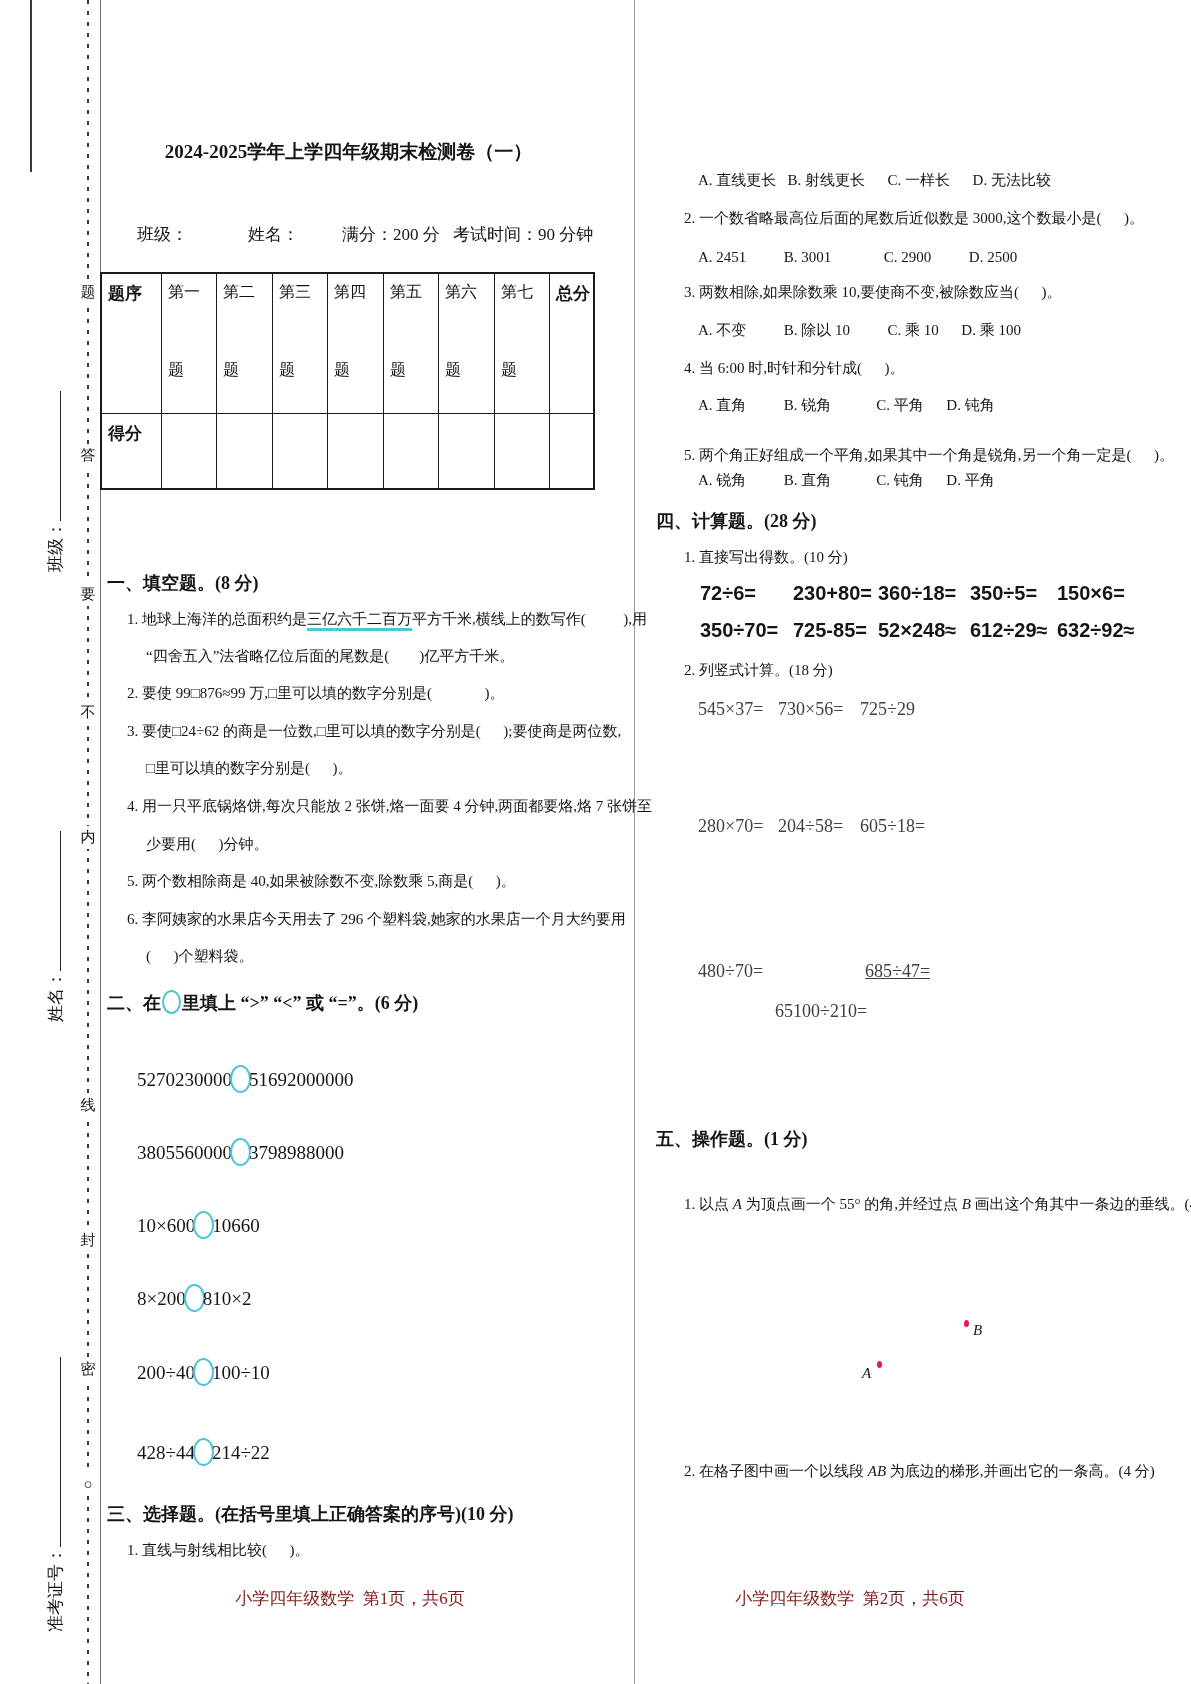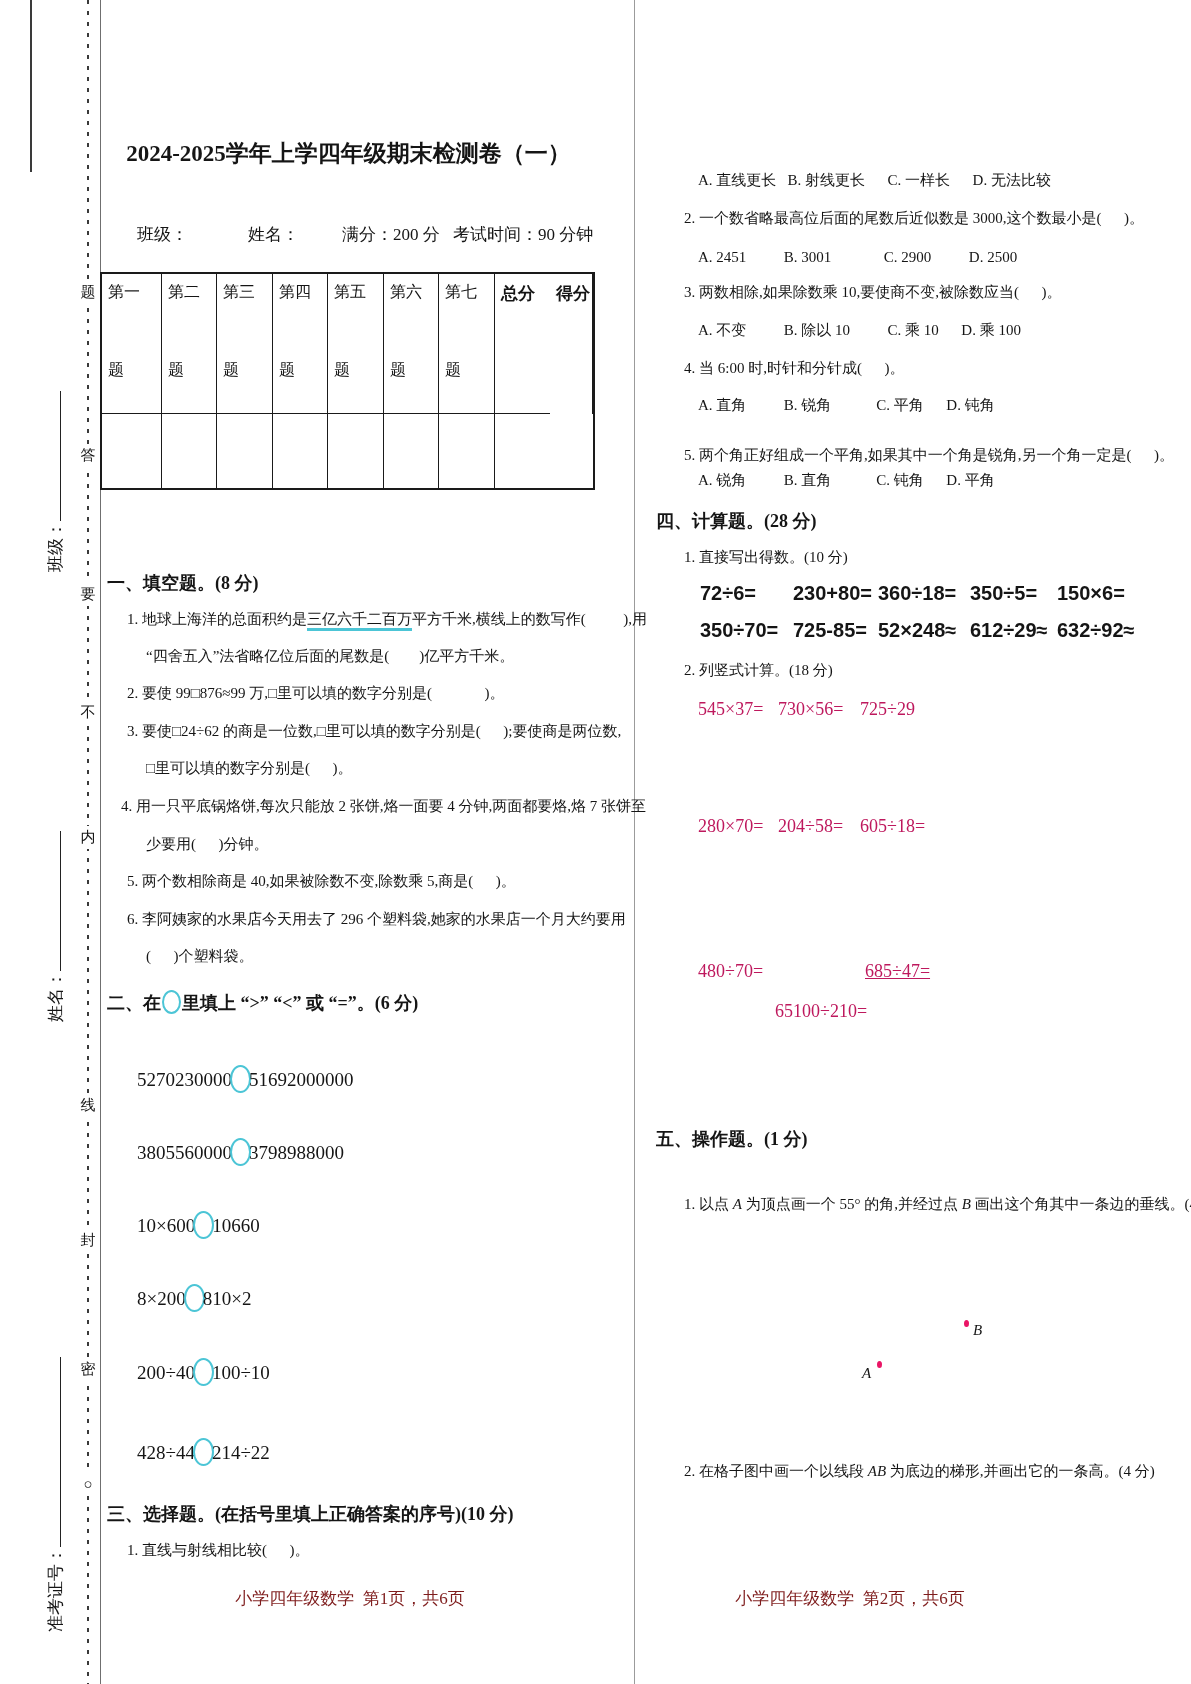--- a/index.html
+++ b/index.html
@@ -5,22 +5,22 @@
   html,body{margin:0;padding:0;background:#e8e8e8;}
   #page{position:relative;width:1191px;height:1684px;background:#ffffff;overflow:hidden;
         font-family:"Liberation Serif","DejaVu Serif",serif;color:#151515;}
   .abs{position:absolute;white-space:pre;line-height:1.25;}
   .sec-title{font-size:18px;font-weight:bold;}
   .body-l{font-size:15px;}
   .body-r{font-size:15px;}
   .opt-r{font-size:15px;}
   .num-item{font-size:19px;}
   .mental{font-size:20px;font-weight:bold;font-family:"Liberation Sans","DejaVu Sans",sans-serif;}
-  .vert{font-size:18px;color:#be185d;}
-  .title{font-size:23px;font-weight:bold;text-align:center;}
+  .vert{font-size:18px;color:#404040;}
+  .title{font-size:19px;font-weight:bold;text-align:center;}
   .info{font-size:17px;}
   .footer{font-size:17px;text-align:center;color:#7f1d1d;}
   .circle{display:inline-block;width:17px;height:24px;border:2px solid #4cc5d6;border-radius:50%;
           vertical-align:-7px;margin:0 -2px;background:#fff;}
   .circle-s{display:inline-block;width:15px;height:20px;border:2px solid #4cc5d6;border-radius:50%;
           vertical-align:-5px;margin:0 1px;background:#fff;}
   .u-cyan{border-bottom:3px solid #4cc5d6;padding-bottom:1px;}
   .dot{position:absolute;width:5px;height:7px;border-radius:50%;background:#ea1566;}
   .pt-label{position:absolute;font-style:italic;font-size:15px;white-space:pre;}
   .ital{font-style:italic;}
@@ -81,20 +81,21 @@
   <div>
 
     <div class="abs title" style="left:100px;top:140px;width:497px;">2024-2025学年上学四年级期末检测卷（一）</div>
 
     <span class="abs info" style="left:137px;top:224px;">班级：</span>
     <span class="abs info" style="left:248px;top:224px;">姓名：</span>
     <span class="abs info" style="left:342px;top:224px;">满分：200 分</span>
     <span class="abs info" style="left:453px;top:224px;">考试时间：90 分钟</span>
 
     <div class="score-table">
+      <div class="st-cell"><span class="st-head">题序</span></div>
       <div class="st-cell"><span>第一</span><span class="st-sub">题</span></div>
       <div class="st-cell"><span>第二</span><span class="st-sub">题</span></div>
       <div class="st-cell"><span>第三</span><span class="st-sub">题</span></div>
       <div class="st-cell"><span>第四</span><span class="st-sub">题</span></div>
       <div class="st-cell"><span>第五</span><span class="st-sub">题</span></div>
       <div class="st-cell"><span>第六</span><span class="st-sub">题</span></div>
       <div class="st-cell"><span>第七</span><span class="st-sub">题</span></div>
       <div class="st-cell last-col"><span class="st-head">总分</span></div>
       <div class="st-cell row2"><span class="st-head">得分</span></div>
       <div class="st-cell row2"></div>
@@ -106,21 +107,21 @@
       <div class="st-cell row2"></div>
       <div class="st-cell row2 last-col"></div>
     </div>
 
     <div class="abs sec-title" style="left:107px;top:572px;">一、填空题。(8 分)</div>
     <div class="abs body-l" style="left:127px;top:610px;"><span>1. 地球上海洋的总面积约是</span><span class="u-cyan">三亿六千二百万</span><span>平方千米,横线上的数写作(          ),用</span></div>
     <div class="abs body-l" style="left:146px;top:647px;">“四舍五入”法省略亿位后面的尾数是(        )亿平方千米。</div>
     <div class="abs body-l" style="left:127px;top:684px;">2. 要使 99□876≈99 万,□里可以填的数字分别是(              )。</div>
     <div class="abs body-l" style="left:127px;top:722px;">3. 要使□24÷62 的商是一位数,□里可以填的数字分别是(      );要使商是两位数,</div>
     <div class="abs body-l" style="left:146px;top:759px;">□里可以填的数字分别是(      )。</div>
-    <div class="abs body-l" style="left:121px;top:797px;">4. 用一只平底锅烙饼,每次只能放 2 张饼,烙一面要 4 分钟,两面都要烙,烙 7 张饼至</div>
+    <div class="abs body-l" style="left:127px;top:797px;">4. 用一只平底锅烙饼,每次只能放 2 张饼,烙一面要 4 分钟,两面都要烙,烙 7 张饼至</div>
     <div class="abs body-l" style="left:146px;top:835px;">少要用(      )分钟。</div>
     <div class="abs body-l" style="left:127px;top:872px;">5. 两个数相除商是 40,如果被除数不变,除数乘 5,商是(      )。</div>
     <div class="abs body-l" style="left:127px;top:910px;">6. 李阿姨家的水果店今天用去了 296 个塑料袋,她家的水果店一个月大约要用</div>
     <div class="abs body-l" style="left:146px;top:947px;">(      )个塑料袋。</div>
 
     <div class="abs sec-title" style="left:107px;top:990px;"><span>二、在</span><span class="circle-s"></span><span>里填上 “&gt;” “&lt;” 或 “=”。(6 分)</span></div>
 
     <div class="abs num-item" style="left:137px;top:1065px;"><span>5270230000</span><span class="circle"></span><span>51692000000</span></div>
     <div class="abs num-item" style="left:137px;top:1138px;"><span>3805560000</span><span class="circle"></span><span>3798988000</span></div>
     <div class="abs num-item" style="left:137px;top:1211px;"><span>10×600</span><span class="circle"></span><span>10660</span></div>

